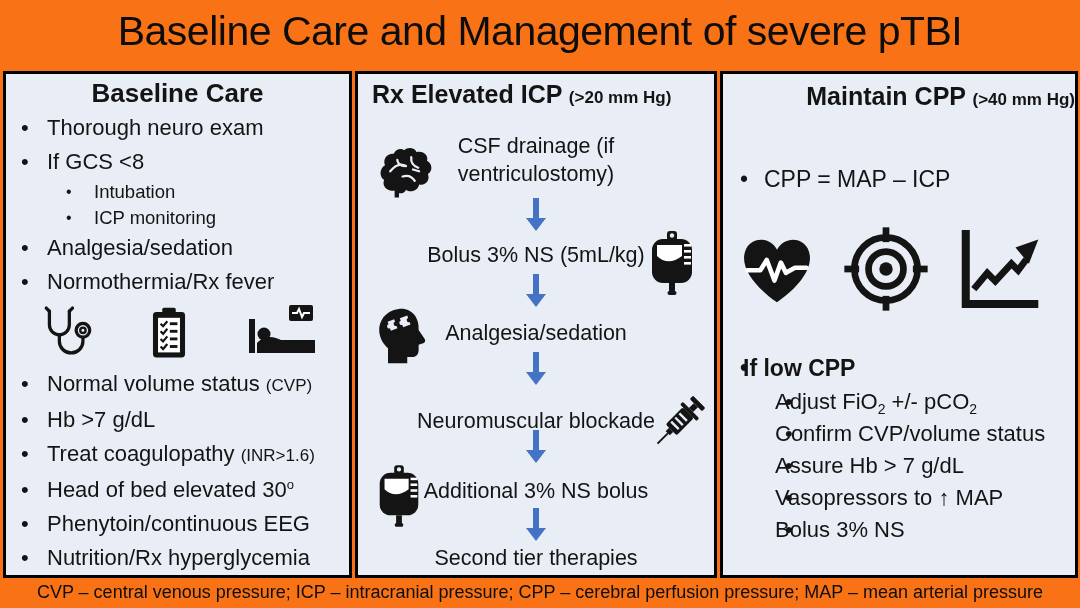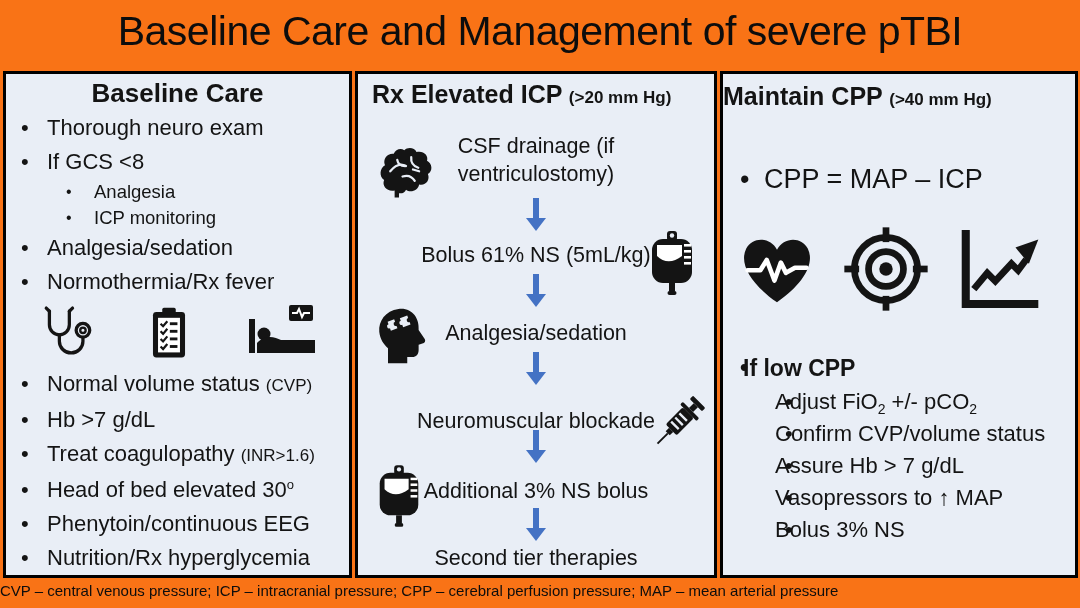--- a/index.html
+++ b/index.html
@@ -18,21 +18,21 @@
   .panel {
     position: absolute; top: 71px; height: 507px;
     background: #E9EEF6; border: 3px solid #000;
   }
   .panel-left  { left: 3px;   width: 349px; }
   .panel-mid   { left: 355px; width: 362px; }
   .panel-right { left: 720px; width: 358px; }
 
   .footer {
     position: absolute; top: 582px; left: 0; width: 100%;
-    text-align: left; font-size: 15px; color: #0d0d0d;
+    text-align: center; font-size: 18px; color: #0d0d0d;
   }
 
   
   .p-head { text-align: center; font-weight: bold; font-size: 26px; margin: 4px 0 2px; }
   .li  { position: relative; padding-left: 41px; font-size: 22px; line-height: 34px; }
   .li::before { content: "•"; position: absolute; left: 15px; }
   .li.l2 { padding-left: 88px; font-size: 18.5px; line-height: 26px; }
   .li.l2::before { left: 60px; font-size: 16px; }
   .paren { font-size: 17px; }
   .sup { font-size: 13px; vertical-align: super; line-height: 0; }
@@ -47,22 +47,22 @@
   .step { position: absolute; left: 0; width: 100%; text-align: center; font-size: 21.5px; line-height: 28px; }
   .step .wrap { display: inline-block; max-width: 255px; }
   .flow-arrow { position: absolute; left: 50%; transform: translateX(-50%); width: 22px; }
   .flow-arrow .stem { width: 6px; height: 20px; background: #4472C4; margin: 0 auto; }
   .flow-arrow .head { width: 0; height: 0; margin: 0 auto;
     border-left: 10px solid transparent; border-right: 10px solid transparent;
     border-top: 13px solid #4472C4; }
   .mid-icon { position: absolute; }
 
   
-  .r-head { position: absolute; top: 8px; left: 0; width: 100%; text-align: left; font-weight: bold; font-size: 25px; }
-  .r-formula { position: absolute; top: 88px; left: 0; width: 100%; font-size: 27px; }
+  .r-head { position: absolute; top: 8px; left: 0; width: 100%; text-align: right; font-weight: bold; font-size: 25px; }
+  .r-formula { position: absolute; top: 88px; left: 0; width: 100%; font-size: 23px; }
   .r-formula.li::before { left: 17px; }
   .r-icons { position: absolute; top: 152px; left: 13px; display: flex; align-items: center; gap: 25px; }
   .r-low { position: absolute; top: 276px; left: 0; width: 100%; }
   .r-low-head { position: relative; padding-left: 20px; font-weight: bold; font-size: 23px; line-height: 36px; }
   .r-low-head::before { content: "•"; position: absolute; left: 17px; }
   .r-sub { position: relative; padding-left: 52px; font-size: 22px; line-height: 32px; max-width: 350px; }
   .r-sub::before { content: "•"; position: absolute; left: 62px; }
   .sub2 { font-size: 14px; vertical-align: sub; line-height: 0; }
   svg { display: block; }
 </style>
@@ -70,21 +70,21 @@
 <body>
 
 <div class="page">
 
   <div class="title">Baseline Care and Management of severe pTBI</div>
 
   <section class="panel panel-left">
     <div class="p-head">Baseline Care</div>
     <div class="li"><span>Thorough neuro exam</span></div>
     <div class="li"><span>If GCS &lt;8</span></div>
-    <div class="li l2"><span>Analgesia</span></div>
+    <div class="li l2"><span>Intubation</span></div>
     <div class="li l2"><span>ICP monitoring</span></div>
     <div class="li"><span>Analgesia/sedation</span></div>
     <div class="li"><span>Normothermia/Rx fever</span></div>
 
     <div class="iconrow">
       <span>
         <svg width="58" height="62" viewBox="0 0 64 64" fill="none" stroke="#141414" stroke-width="3.6" stroke-linecap="round">
           <path d="M17 8 v15 a11 11 0 0 0 22 0 V8"></path>
           <path d="M17 8 l-3.5 -3.5 M39 8 l3.5 -3.5"></path>
           <path d="M28 34 v7 a13 13 0 0 0 26 0 v-4"></path>
@@ -147,21 +147,21 @@
         </g>
       </svg>
     </span>
     <div class="step" style="top:58px;"><span class="wrap">CSF drainage (if ventriculostomy)</span></div>
 
     <div class="flow-arrow" style="top:124px;">
         <div class="stem"></div>
         <div class="head"></div>
       </div>
 
-    <div class="step" style="top:167px;"><span class="wrap">Bolus 61% NS (5mL/kg)</span></div>
+    <div class="step" style="top:167px;"><span class="wrap">Bolus 3% NS (5mL/kg)</span></div>
     <span class="mid-icon" style="right:14px; top:156px;">
       <svg width="56" height="66" viewBox="0 0 56 66">
         <rect x="23" y="1" width="10" height="10" rx="3" fill="#141414"></rect>
         <circle cx="28" cy="5.5" r="2.2" fill="#E9EEF6"></circle>
         <rect x="8" y="9" width="40" height="44" rx="11" fill="#141414"></rect>
         <path d="M13 15 H38 V26 C29 33 20 33 13 26 Z" fill="#ffffff"></path>
         <g fill="#ffffff">
           <rect x="40" y="14" width="7" height="2.6"></rect>
             <rect x="40" y="20" width="7" height="2.6"></rect>
             <rect x="40" y="26" width="7" height="2.6"></rect>

